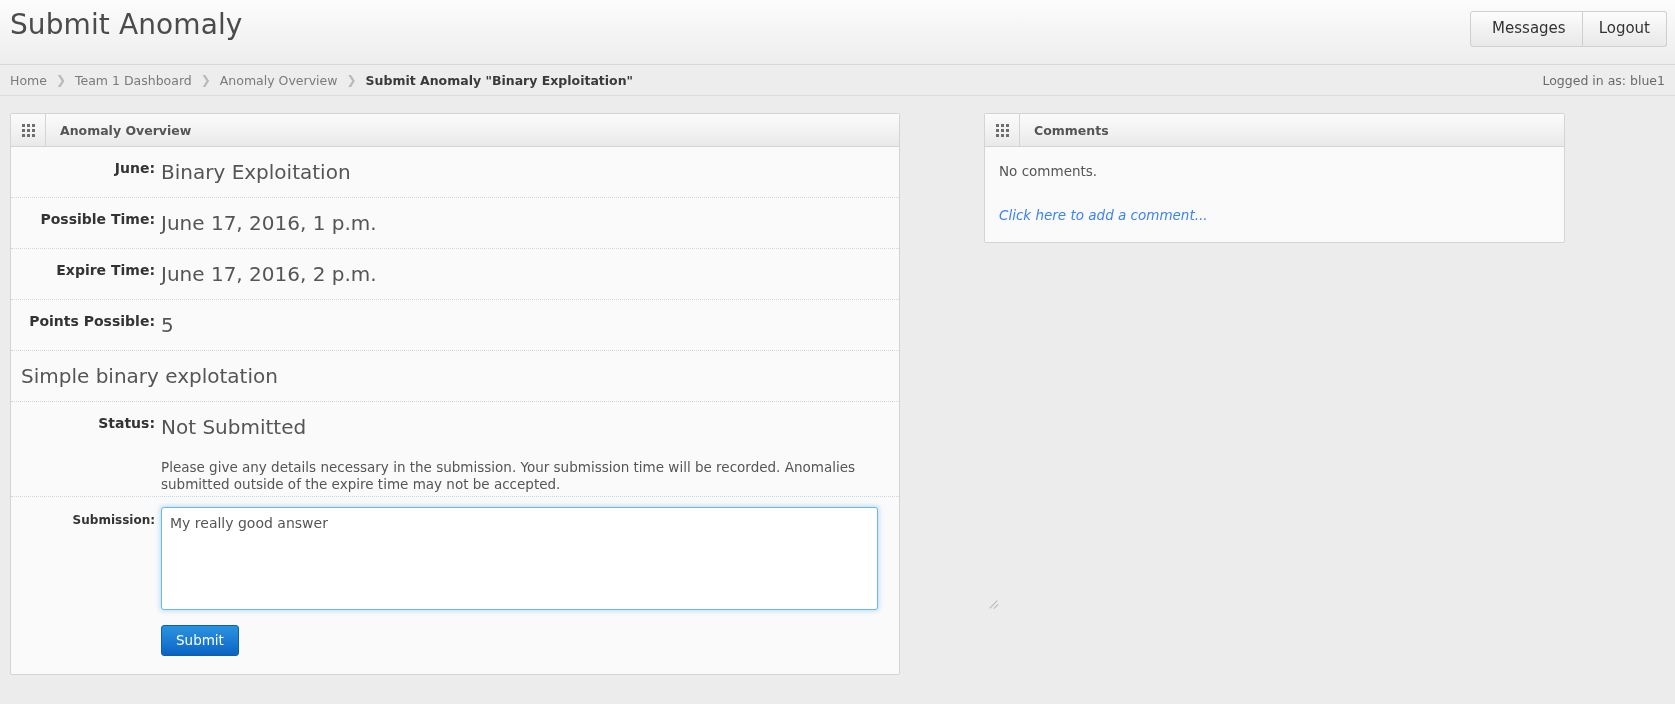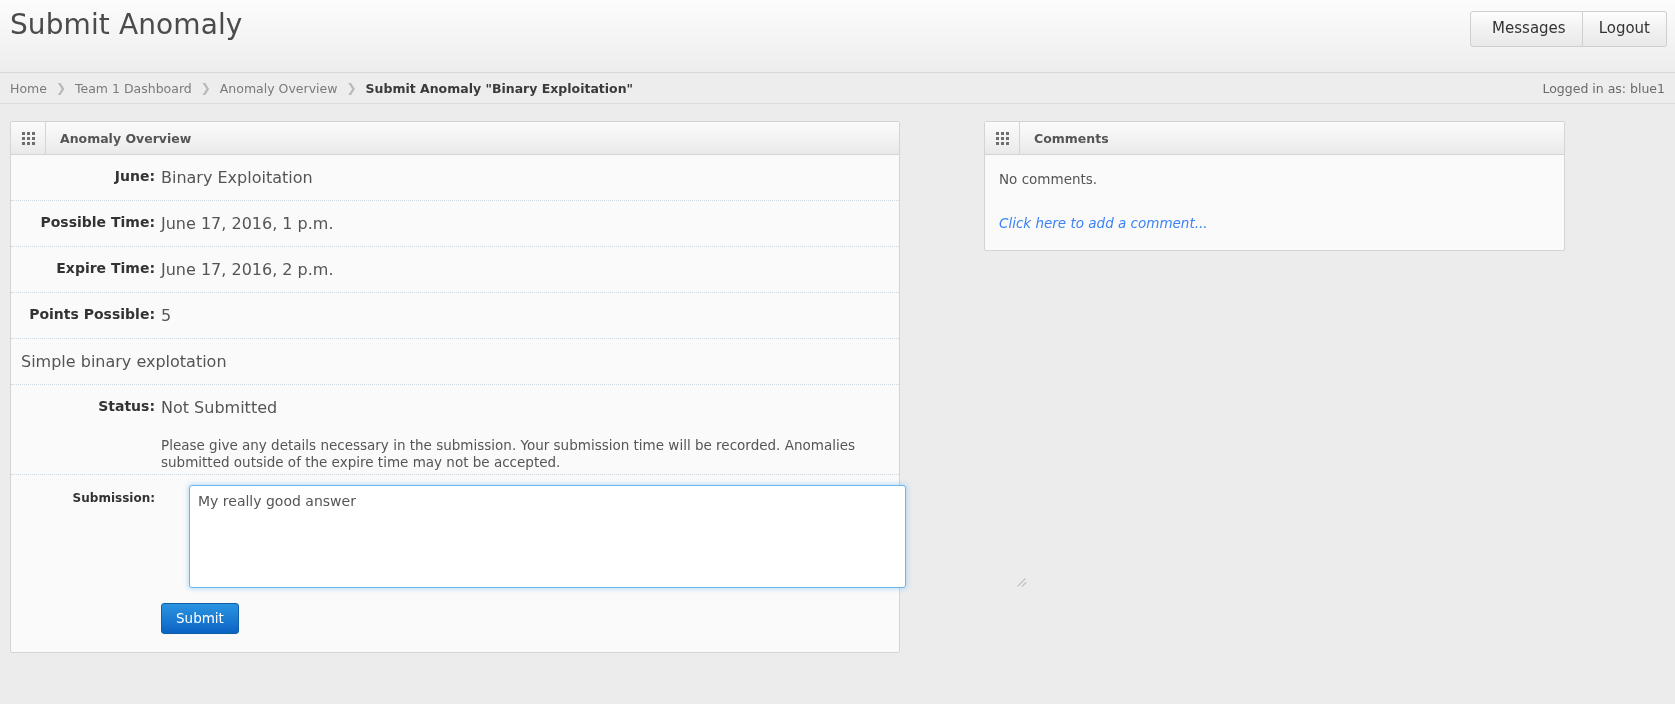--- a/index.html
+++ b/index.html
@@ -7,21 +7,21 @@
     margin: 0; padding: 0;
     width: 1675px; height: 704px;
     background: #ececec;
     font-family: "DejaVu Sans", "Liberation Sans", sans-serif;
     -webkit-font-smoothing: antialiased;
   }
 
   
   .topbar {
     position: relative;
-    height: 73px;
+    height: 65px;
     background: linear-gradient(to bottom, #fcfcfc 0%, #f4f4f4 55%, #ededed 100%);
     border-bottom: 1px solid #d8d8d8;
   }
   .app-title {
     position: absolute;
     left: 10px; top: 8px;
     font-size: 28px;
     font-weight: 400;
     color: #4b4b4b;
     letter-spacing: 0.1px;
@@ -131,21 +131,21 @@
   .drow .dt {
     flex: 0 0 150px;
     text-align: right;
     padding-right: 6px;
     font-size: 14px;
     font-weight: bold;
     color: #333;
   }
   .drow .dd {
     flex: 1;
-    font-size: 16px;
+    font-size: 20px;
     color: #555;
     padding-right: 14px;
   }
   .drow.full .dd { padding-left: 10px; }
   .helptext {
     font-size: 13.5px;
     color: #555;
     line-height: 1.28;
     padding: 20px 14px 2px 0;
   }
@@ -158,21 +158,21 @@
   .submit-row .dt {
     flex: 0 0 150px;
     text-align: right;
     padding-right: 6px;
     padding-top: 6px;
     font-size: 12px;
     font-weight: bold;
     color: #333;
   }
   .submit-field { flex: 1; padding-right: 14px; }
-  .ta-wrap { position: relative; width: 841px; margin-left: 28px; }
+  .ta-wrap { position: relative; width: 841px; }
   textarea.answer {
     width: 717px;
     height: 103px;
     padding: 7px 8px;
     font-family: inherit;
     font-size: 14px;
     color: #555;
     background: #fff;
     border: 1px solid #6cb6f0;
     border-radius: 3px;

